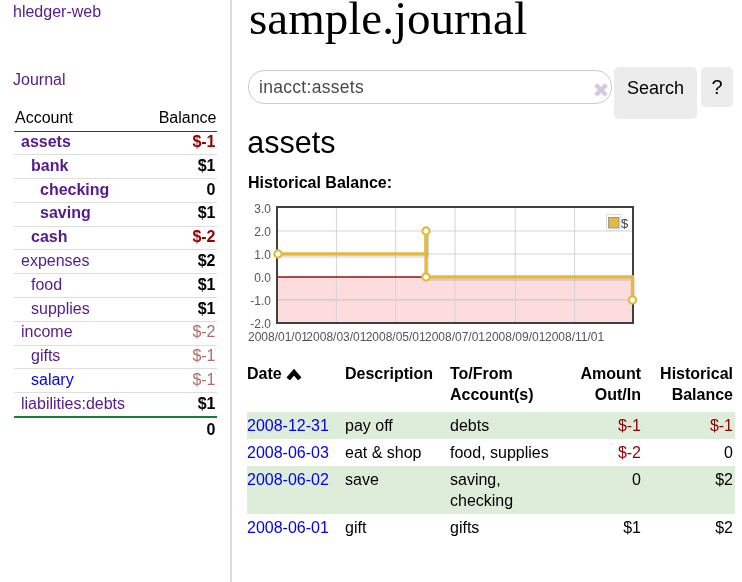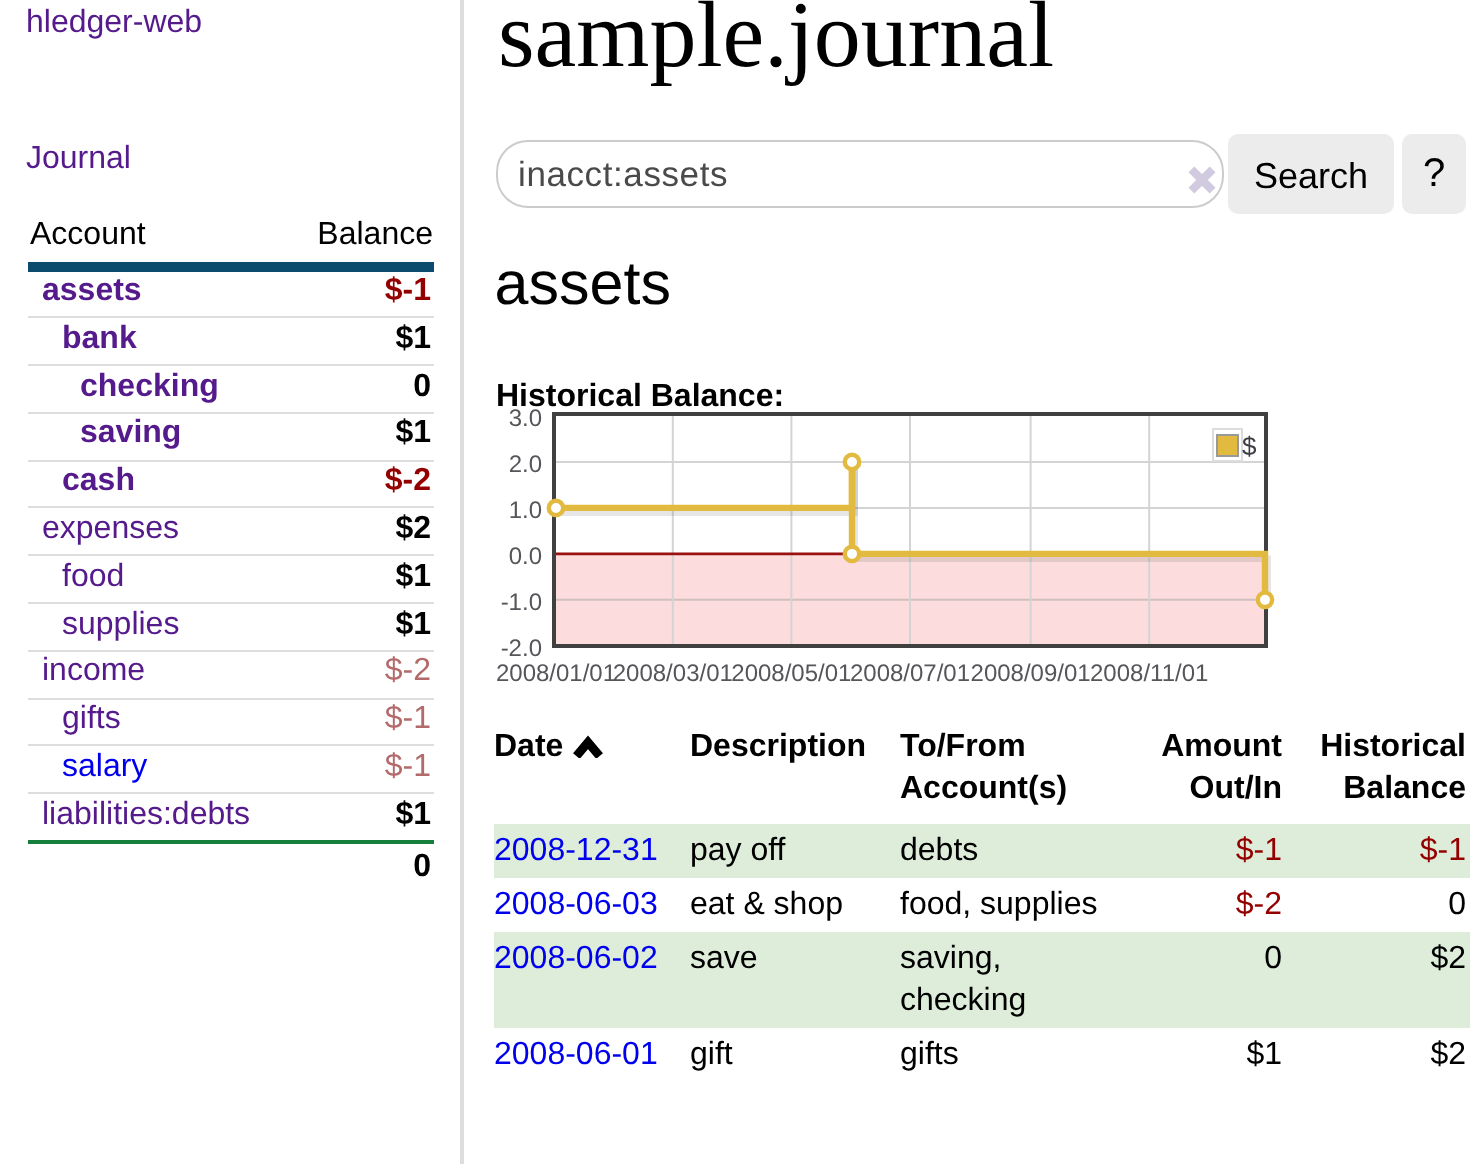--- a/index.html
+++ b/index.html
@@ -9,39 +9,39 @@
 a { text-decoration:none; }
 .pu { color:#551a8b; }
 .bl { color:#0000ee; }
 .neg { color:#940000; }
 .fneg { color:#b36a6a; }
 b, .b { font-weight:bold; }
 
 
 #divider { position:absolute; left:230px; top:0; width:2px; height:582px; background:#ddd; }
 #acct { position:absolute; left:14px; top:101.5px; width:202.5px; border-collapse:collapse; }
-#acct th { font-weight:normal; text-align:left; padding:7px 0 4px 1px; border-bottom:5px solid #0c4a6e; line-height:18px;}
+#acct th { font-weight:normal; text-align:left; padding:7px 0 4px 1px; border-bottom:1px solid #0c4a6e; line-height:18px;}
 #acct th.r { text-align:right; padding-right:0px; }
 #acct td { padding:1.5px 0 3.5px 0; line-height:17.8px; border-bottom:1px solid #ddd; }
 #acct td.r { text-align:right; padding-right:1px; }
 #acct tr.last td { border-bottom:2px solid #15803d; }
 #acct tr.tot td { border-bottom:none; padding-top:2.5px; }
 .d1 { padding-left:7px !important; }
 .d2 { padding-left:17px !important; }
 .d3 { padding-left:26px !important; }
 
 
 h1 { position:absolute; left:249px; top:0.5px; font-size:47px; line-height:35.5px; font-weight:normal; margin:0;font-family:Liberation Serif, serif; }
 #sform { position:absolute; left:248px; top:67px; }
 #sinput { position:absolute; left:0px; top:2.5px; width:364px; height:34.5px; border:1px solid #ccc; border-radius:16px; box-sizing:border-box; background:#fff; }
 #sinput span.q { position:absolute; left:10px; top:6.5px; font-size:17.5px; color:#4a4a4a; letter-spacing:0.3px; }
-#sbtn { position:absolute; left:366px; top:0px; width:83px; height:40px; background:#ececec; border-radius:5px; font-size:18px; text-align:center; line-height:43px; }
+#sbtn { position:absolute; left:366px; top:0px; width:83px; height:52px; background:#ececec; border-radius:5px; font-size:18px; text-align:center; line-height:43px; }
 #hbtn { position:absolute; left:453px; top:0px; width:32px; height:40px; background:#ececec; border-radius:5px; font-size:20px; text-align:center; line-height:41.5px; }
 h2 { position:absolute; left:247.3px; top:126.5px; font-size:30.5px; line-height:30.5px; font-weight:normal; margin:0; }
-#hb { position:absolute; left:248px; top:172.5px; font-weight:bold; line-height:19px;margin-top:16px; }
+#hb { position:absolute; left:248px; top:172.5px; font-weight:bold; line-height:19px; }
 
 
 #reg { position:absolute; left:247px; top:360px; width:488px; border-collapse:collapse; table-layout:fixed; }
 #reg th { font-weight:bold; text-align:left; vertical-align:top; padding:3px 0 7px 0; line-height:21px; }
 #reg th.r, #reg td.r { text-align:right; }
 #reg td { padding:3px 0; line-height:21px; vertical-align:top;margin-left:24px; }
 #reg tr.g td { background:#ddedda; }
 </style>
 </head>
 <body>

